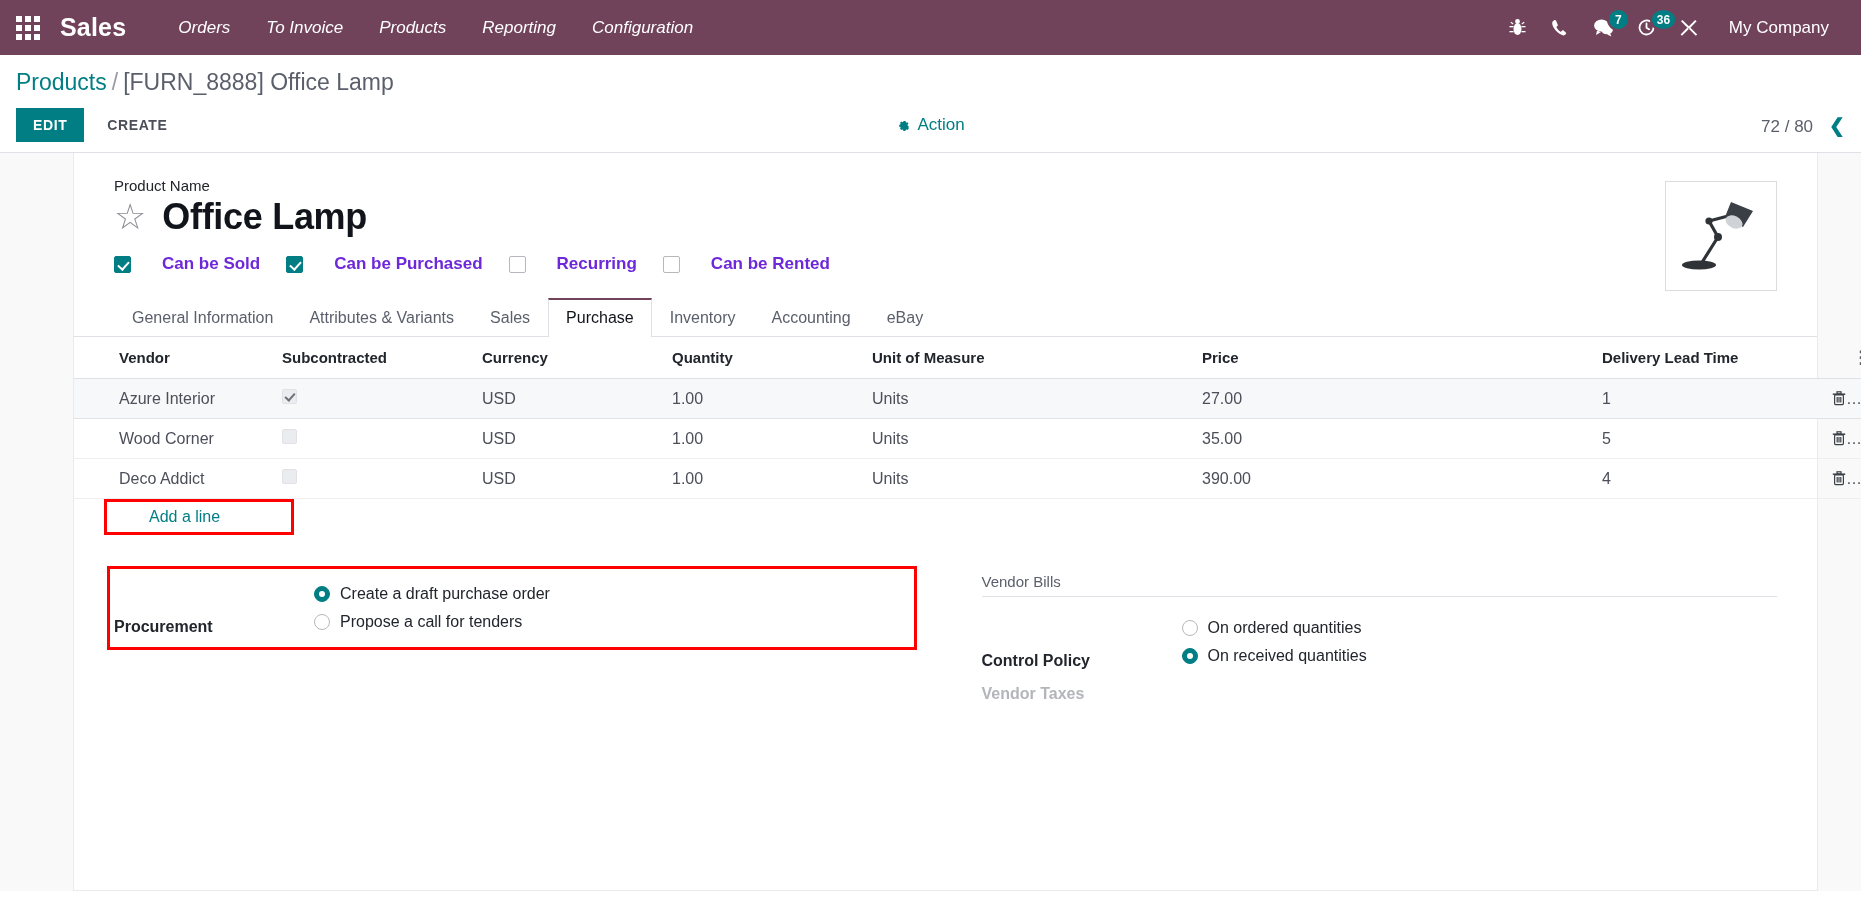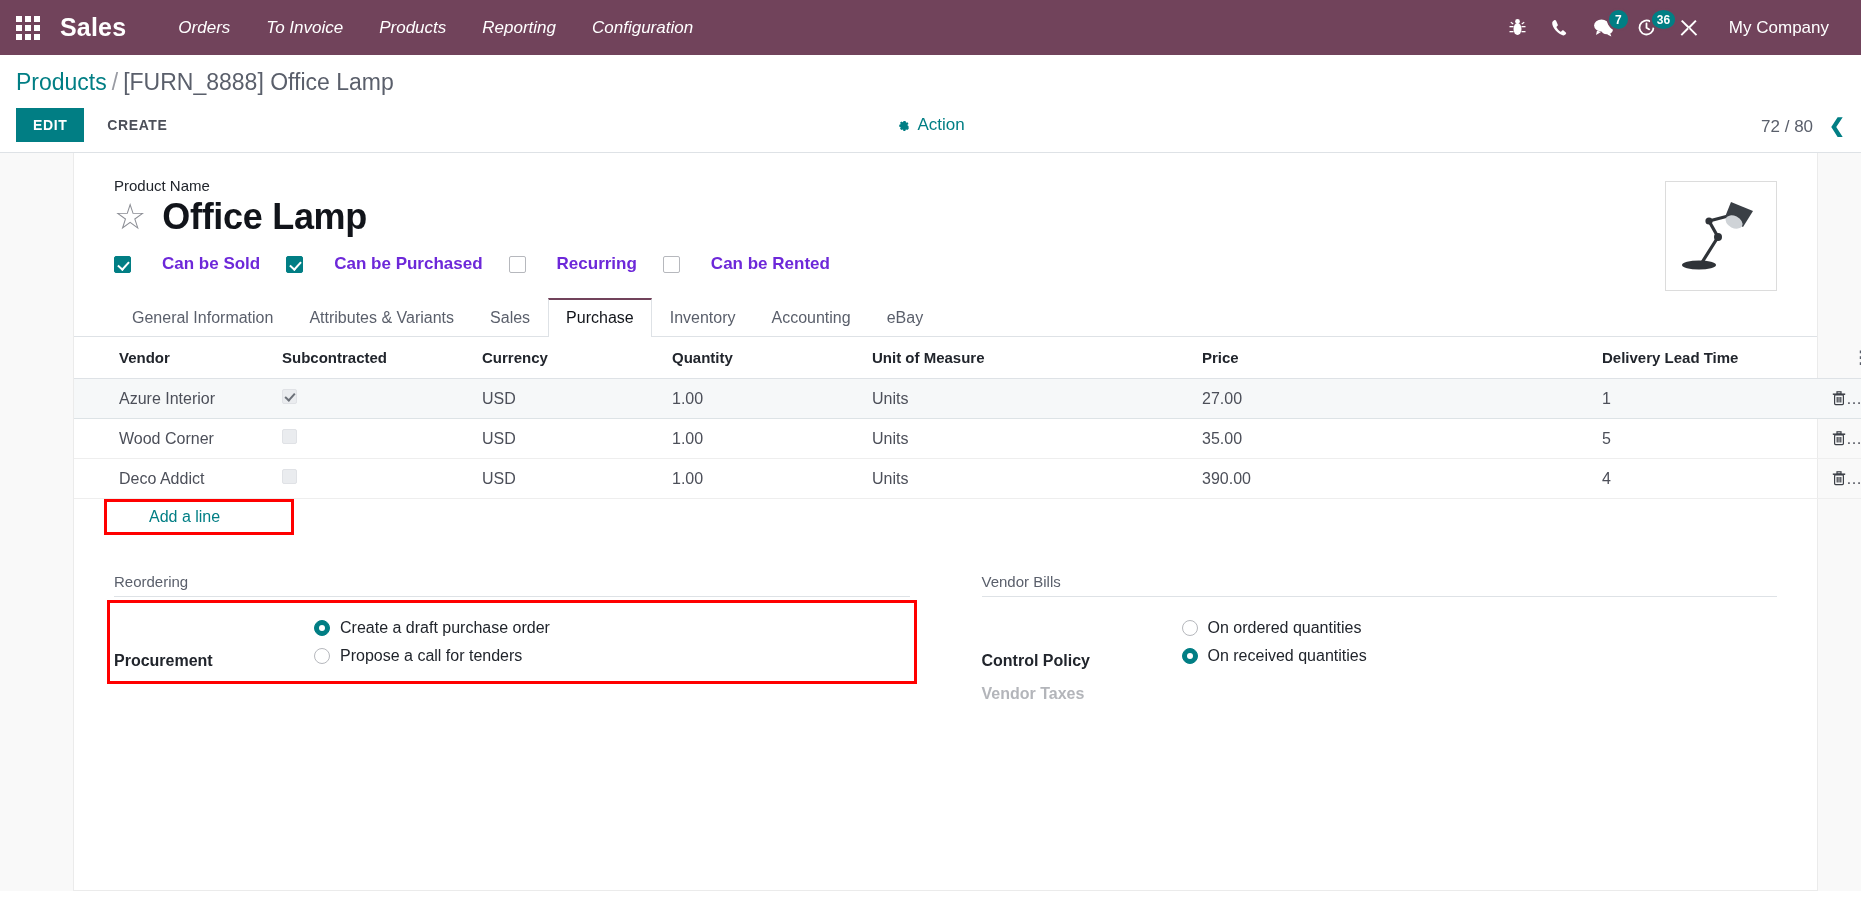--- a/index.html
+++ b/index.html
@@ -672,21 +672,20 @@
     </tbody>
   </table>
 
   <div class="add-line-wrap">
     <span class="add-line">Add a line</span>
   </div>
 
   <div class="groups">
 
     <div class="group">
-      <div class="group-title">Reordering</div>
       <div class="group-rows boxed">
         <div class="frow">
           <div class="flabel">Procurement</div>
           <div class="fvalue">
             <label class="radio-opt">
               <span class="radio on"></span>
               <span class="radio-label">Create a draft purchase order</span>
             </label>
             <label class="radio-opt">
               <span class="radio"></span>

